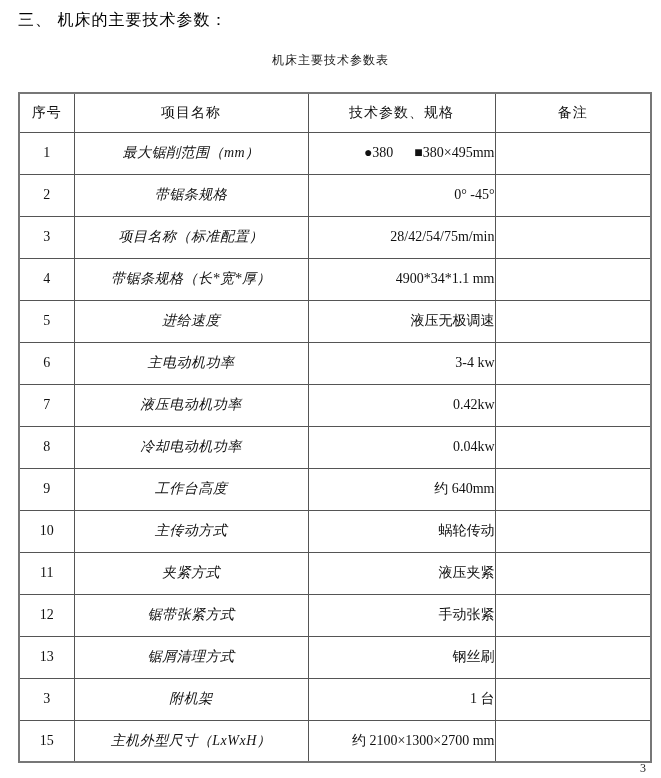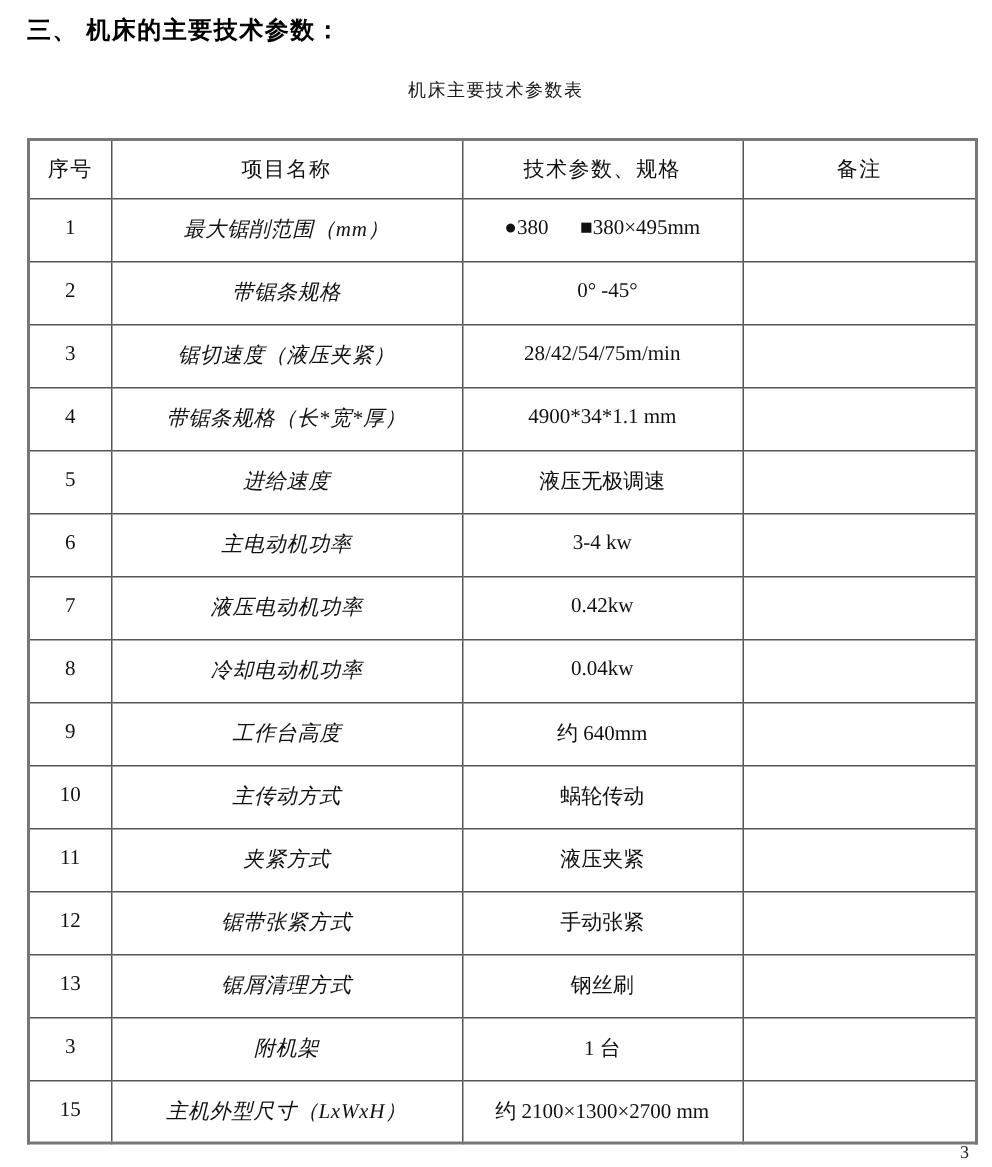--- a/index.html
+++ b/index.html
@@ -14,21 +14,21 @@
     background: #ffffff;
     color: #000000;
     font-family: "Liberation Serif", "DejaVu Serif", serif;
     overflow: hidden;
   }
   .doc-heading {
     position: absolute;
     left: 18px;
     top: 10px;
     font-family: "Liberation Sans", "DejaVu Sans", sans-serif;
-    font-weight: bold;
+    font-weight: normal;
     font-size: 16px;
     letter-spacing: 1px;
     color: #000000;
     white-space: pre;
   }
   .table-title {
     position: absolute;
     left: 0;
     top: 52px;
     width: 100%;
@@ -64,21 +64,21 @@
   th.cell-header { letter-spacing: 1px; }
   td.cell-no { text-align: center; }
   td.cell-item {
     text-align: center;
     padding-left: 13px;
     letter-spacing: 0.5px;
     white-space: pre;
     font-style: italic;
   }
   td.cell-value {
-    text-align: center;
+    text-align: right;
     padding-left: 10px;
     white-space: pre;
     margin-top: 40px;
   }
   td.cell-note { text-align: center; }
   .page-number {
     position: absolute;
     left: 640px;
     top: 761px;
     font-size: 12px;
@@ -119,21 +119,21 @@
 
     <tr class="data-row">
       <td class="cell-no">2</td>
       <td class="cell-item">带锯条规格</td>
       <td class="cell-value">  0° -45°</td>
       <td class="cell-note"></td>
     </tr>
 
     <tr class="data-row">
       <td class="cell-no">3</td>
-      <td class="cell-item">锯切速度（液压夹紧）</td>
+      <td class="cell-item">项目名称（标准配置）</td>
       <td class="cell-value">28/42/54/75m/min</td>
       <td class="cell-note"></td>
     </tr>
 
     <tr class="data-row">
       <td class="cell-no">4</td>
       <td class="cell-item">带锯条规格（长*宽*厚）</td>
       <td class="cell-value">4900*34*1.1 mm</td>
       <td class="cell-note"></td>
     </tr>

